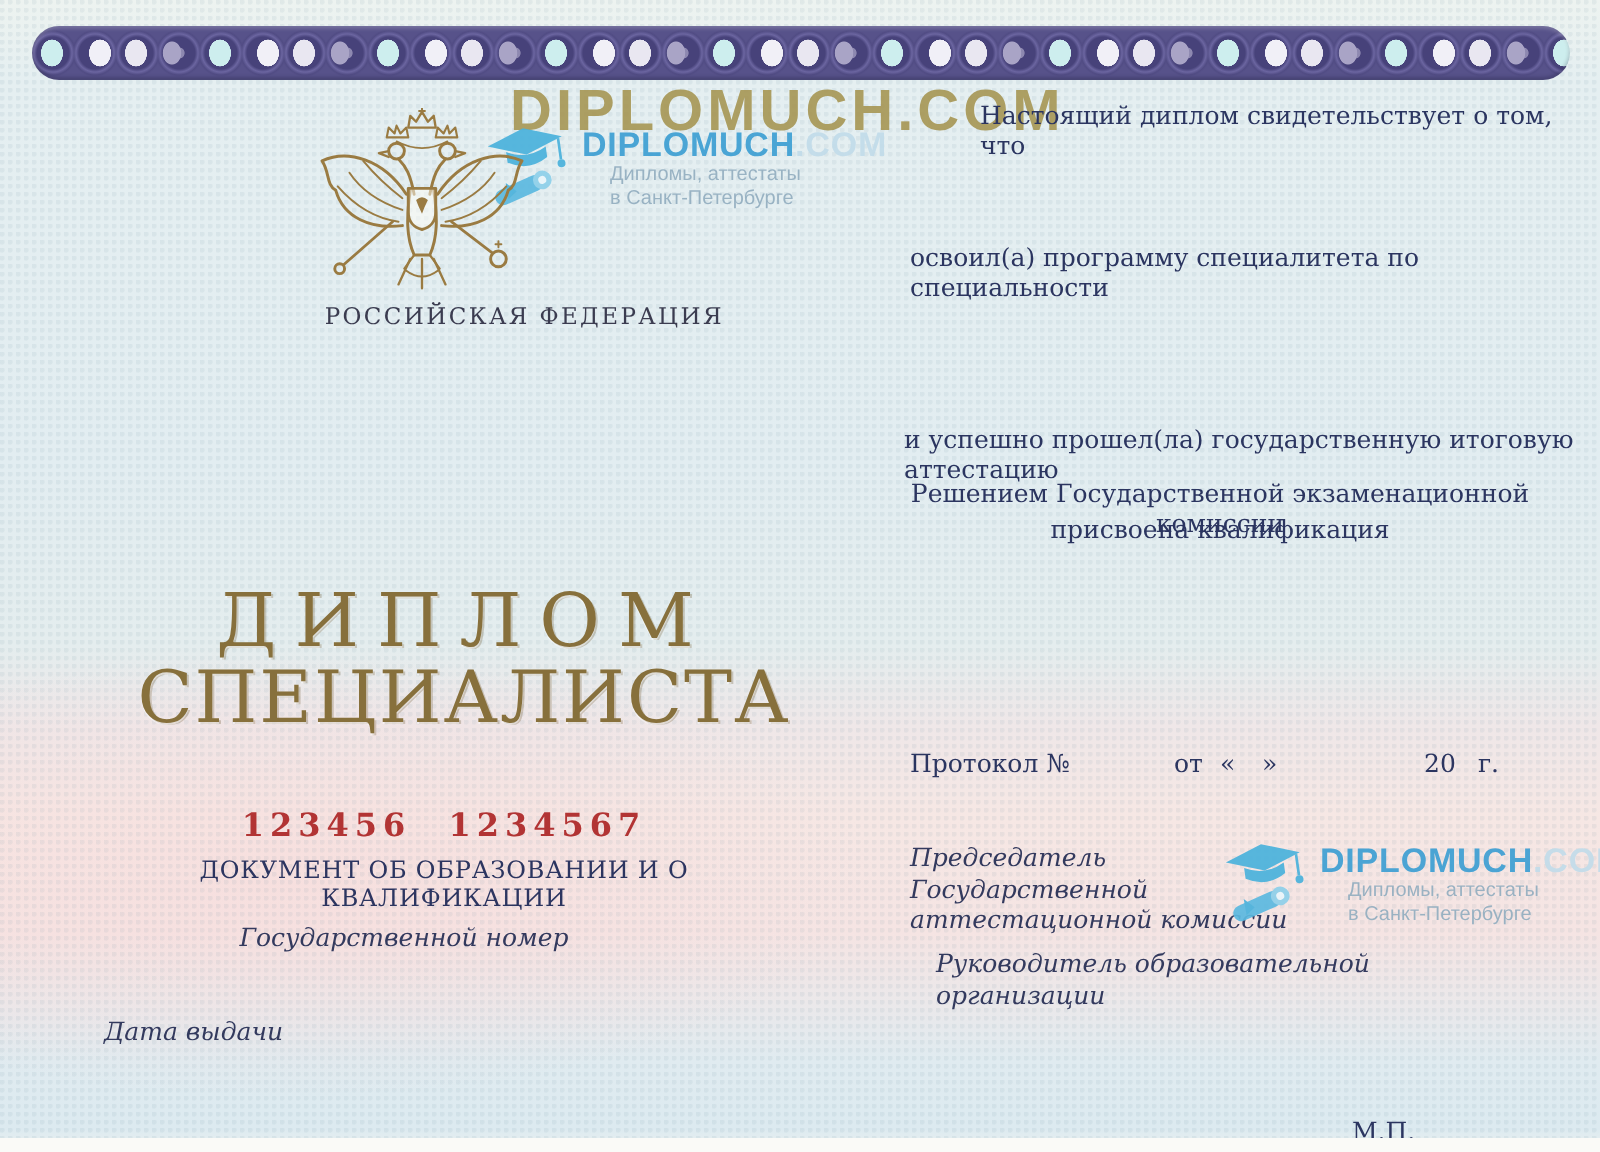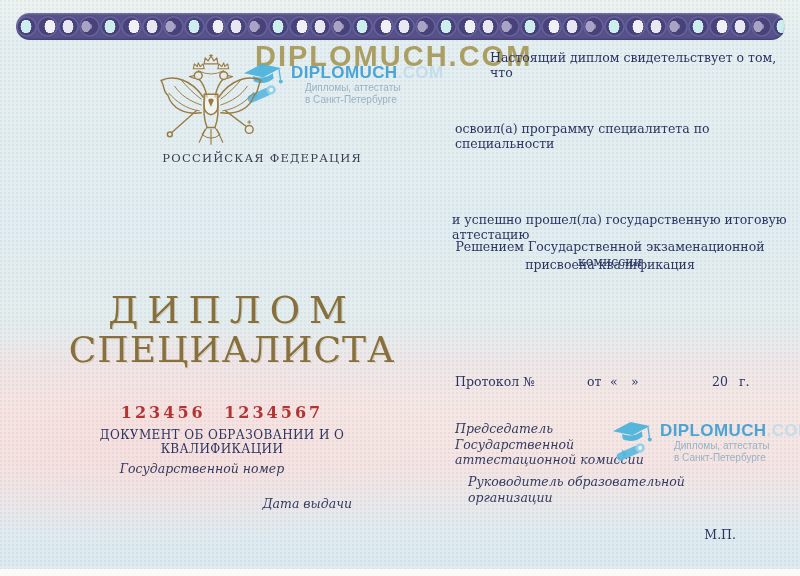--- a/index.html
+++ b/index.html
@@ -66,21 +66,21 @@
   .serial{
     position:absolute;left:52px;top:403px;width:340px;text-align:center;
     font-size:16px;font-weight:bold;letter-spacing:3px;word-spacing:10px;color:#b23434;
   }
   .doc-caption{
     position:absolute;left:44px;top:428px;width:356px;text-align:center;
     font-size:12px;letter-spacing:.4px;color:#2c3560;
   }
   .reg-label{position:absolute;left:52px;top:461px;width:300px;text-align:center;
     font-style:italic;font-size:12.5px;color:#333a5e;}
-  .date-label{position:absolute;left:52px;top:496px;width:300px;text-align:right;
+  .date-label{position:absolute;left:52px;top:508px;width:300px;text-align:left;
     font-style:italic;font-size:12.5px;color:#333a5e;}
 
   
   .rtext{position:absolute;font-size:12.5px;color:#2b3560;}
   .intro{left:490px;top:50px;}
   .program{left:455px;top:121px;}
   .attestation{left:452px;top:212px;}
   .commission1{left:455px;top:239px;width:310px;text-align:center;}
   .commission2{left:455px;top:257px;width:310px;text-align:center;}
   .protocol{left:0;top:374px;width:692px;height:16px;}
@@ -88,21 +88,21 @@
   .p-label{left:455px;}
   .p-from{left:587px;}
   .p-oq{left:610px;}
   .p-cq{left:631px;}
   .p-year{left:712px;}
   .p-ysuf{left:739px;}
   .chairman{position:absolute;left:455px;top:421px;font-style:italic;font-size:12.5px;
     color:#333a5e;line-height:15.5px;}
   .head-org{position:absolute;left:468px;top:474px;font-style:italic;font-size:12.5px;
     color:#333a5e;line-height:15.5px;}
-  .stamp{position:absolute;left:676px;top:527px;width:60px;text-align:right;
+  .stamp{position:absolute;left:676px;top:558px;width:60px;text-align:left;
     font-size:12.5px;color:#2b3560;}
 </style>
 </head>
 <body>
 
 <div class="sheet">
 
   <div class="band"></div>
 
   <div class="wm-gold">DIPLOMUCH.COM</div>

